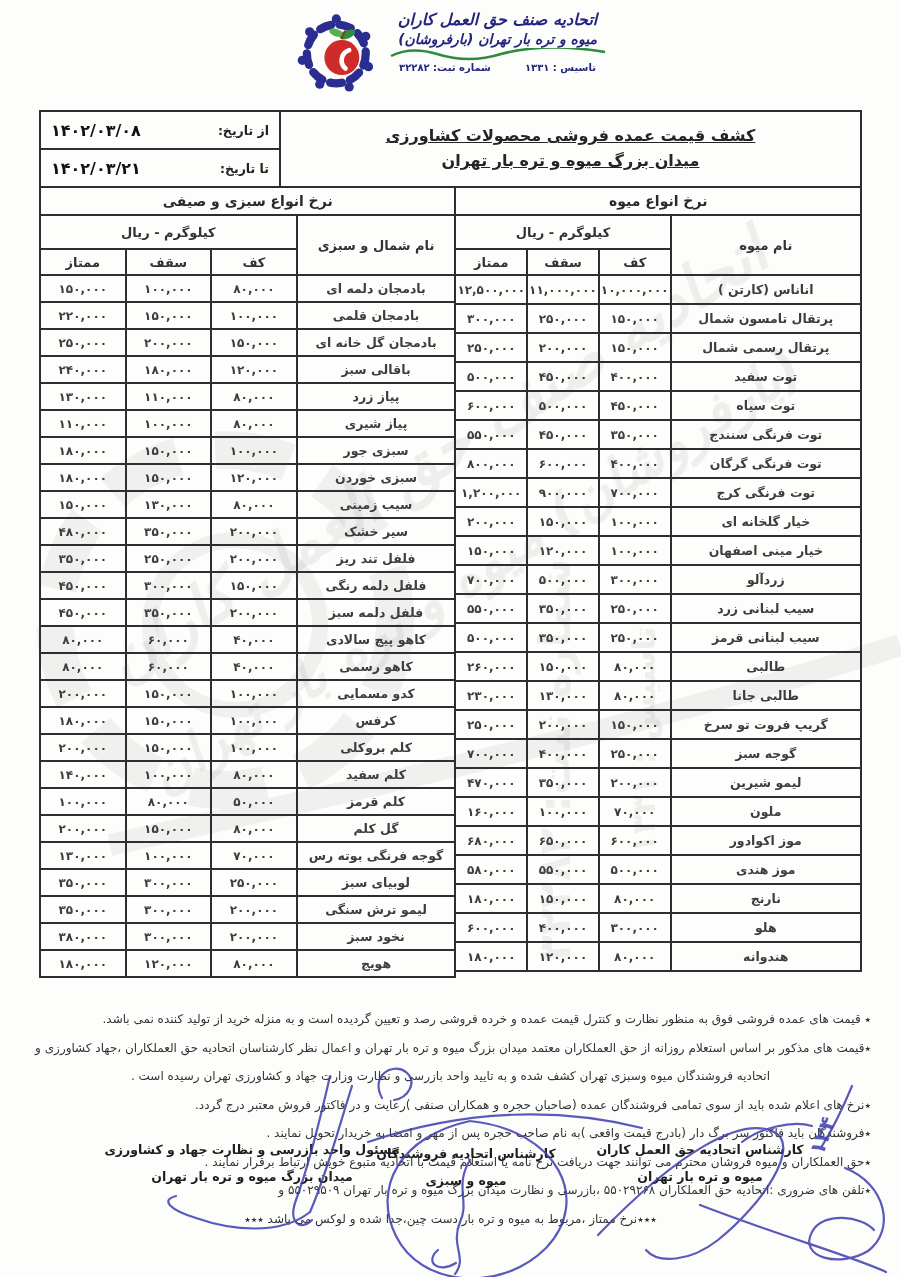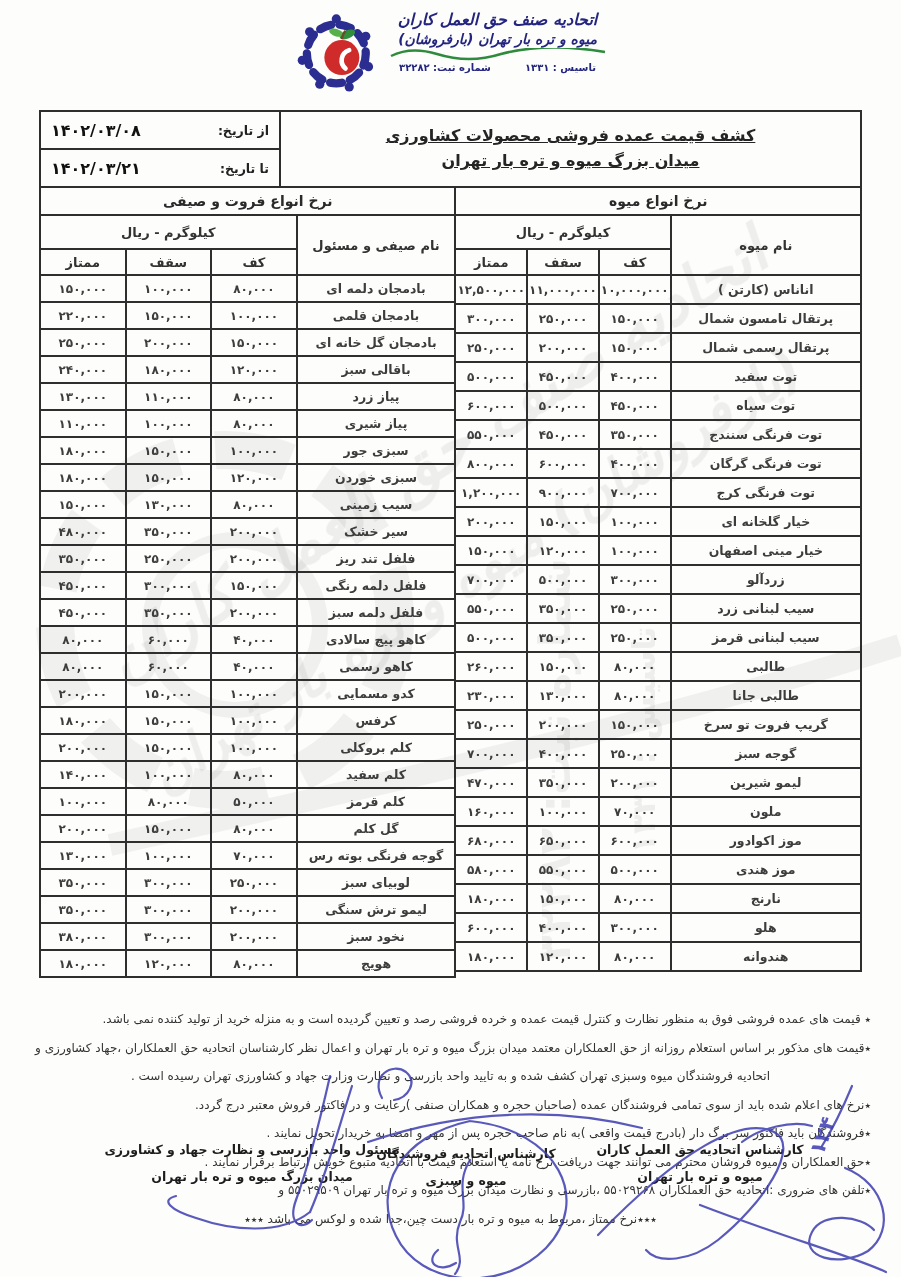--- a/index.html
+++ b/index.html
@@ -331,31 +331,31 @@
                 <td class="num">۸۰,۰۰۰</td>
                 <td class="num">۱۲۰,۰۰۰</td>
                 <td class="num">۱۸۰,۰۰۰</td>
               </tr>
 
           </tbody>
         </table>
       </div>
 
       <div class="side side-veg">
-        <div class="section-title">نرخ انواع فروت و صیفی</div>
+        <div class="section-title">نرخ انواع سبزی و صیفی</div>
         <table class="price-table veg-table">
           <colgroup>
               <col style="width:160px">
               <col style="width:86px">
               <col style="width:86px">
               <col style="width:86px">
             </colgroup>
           <thead>
             <tr class="unit-row">
-              <th rowspan="2" class="name-h">نام صیفی و مسئول</th>
+              <th rowspan="2" class="name-h">نام شمال و سبزی</th>
               <th colspan="3">کیلوگرم - ریال</th>
             </tr>
             <tr class="cols-row">
               <th>کف</th>
               <th>سقف</th>
               <th>ممتاز</th>
             </tr>
           </thead>
           <tbody>
 

